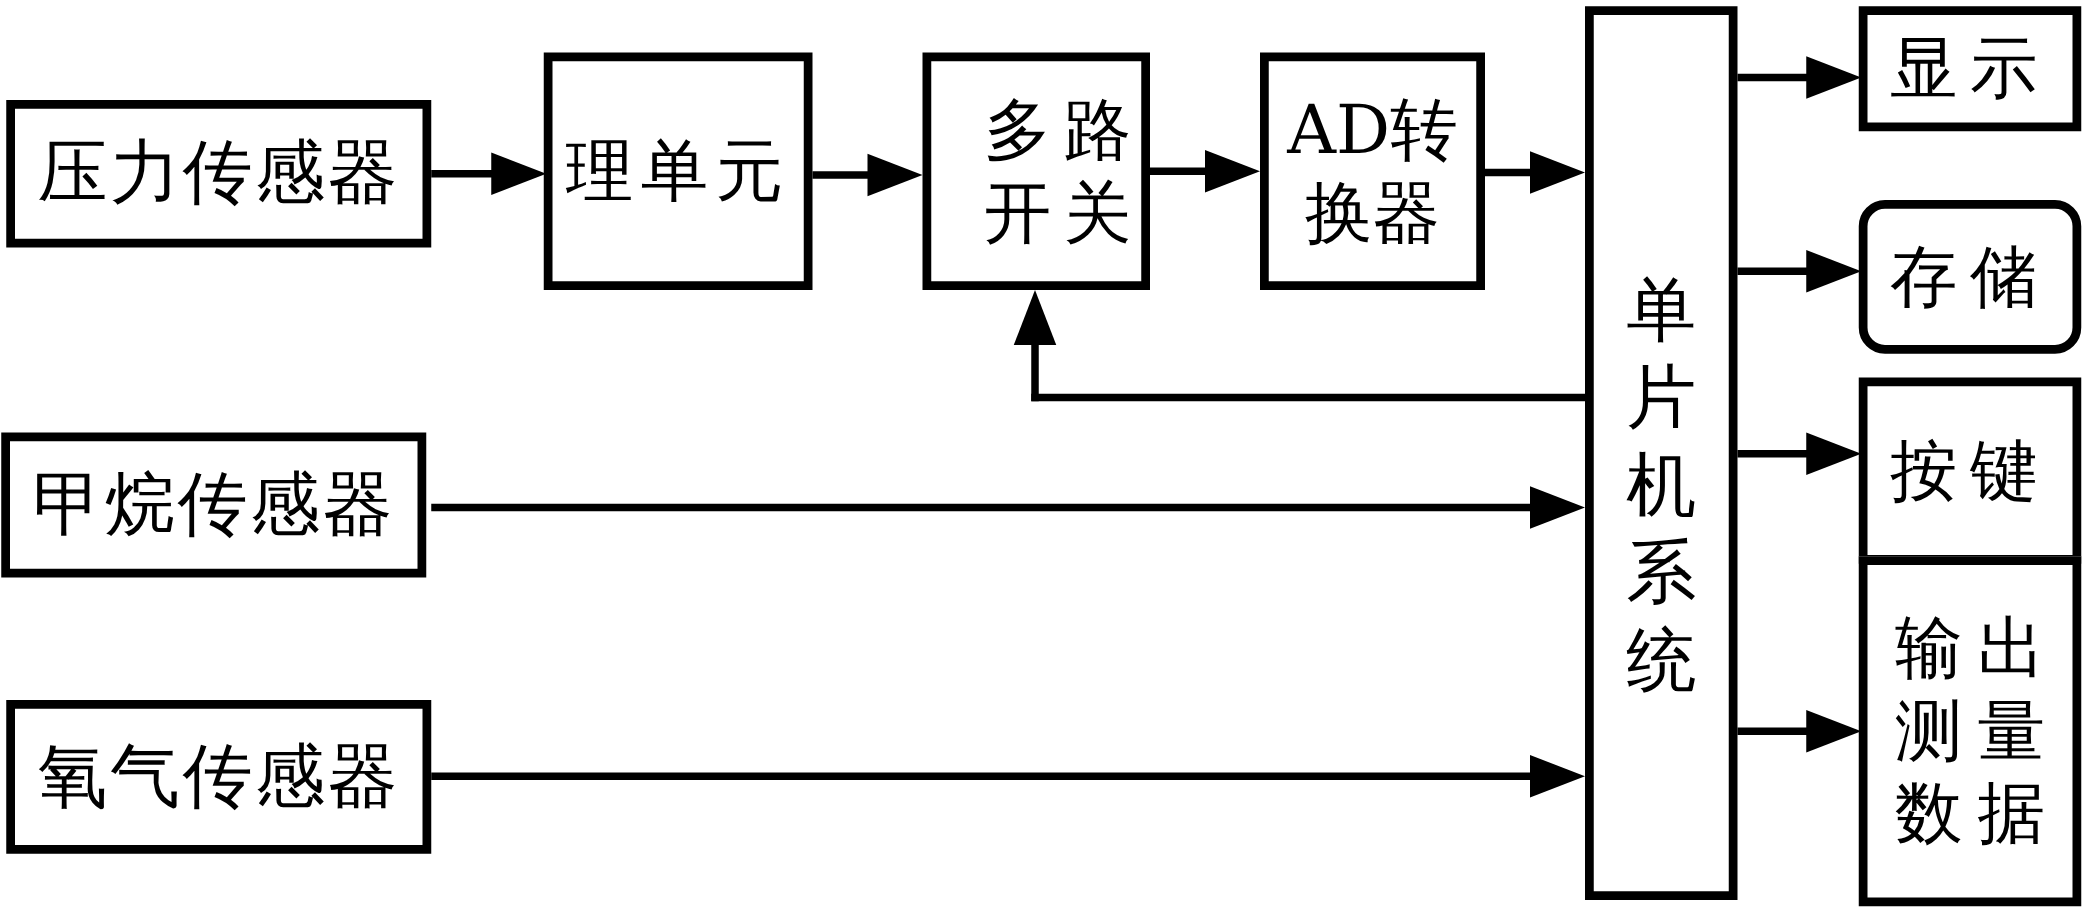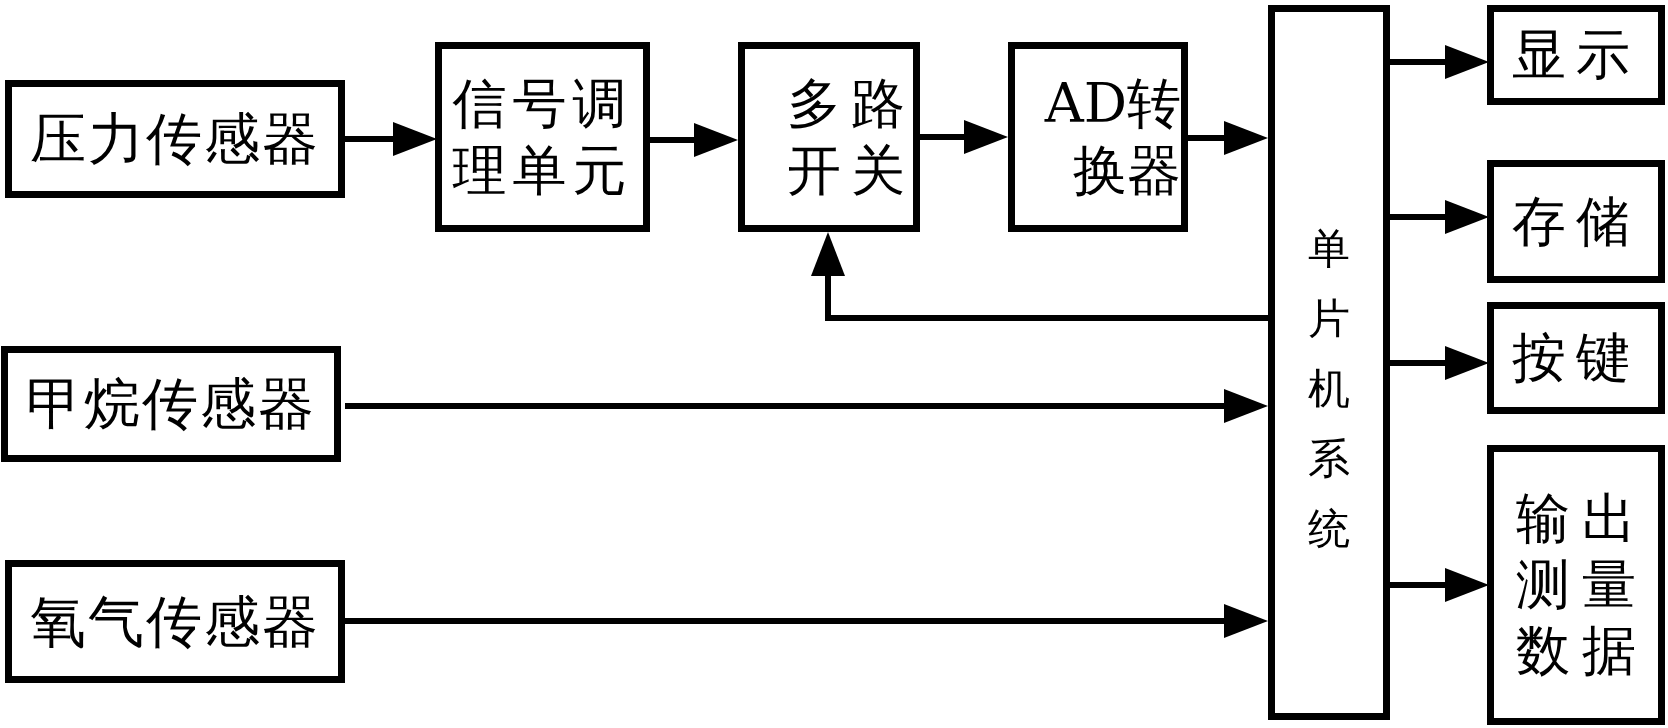--- a/index.html
+++ b/index.html
@@ -25,21 +25,21 @@
   }
   .lbl{display:block;}
   .fs56{font-size:56px;letter-spacing:2px;white-space:nowrap;}
   .fs54{font-size:54px;white-space:nowrap;}
   .ls6{letter-spacing:6px;}
   .ls10{letter-spacing:10px;}
   .wifi-line{display:block;font-size:54px;line-height:66px;white-space:nowrap;}
   .wifi-cjk{letter-spacing:12px;text-indent:12px;}
   .mcu-text{
     position:relative;top:26px;
-    font-size:42px;line-height:70px;
+    font-size:56px;line-height:70px;
     width:60px;
     word-break:break-all;
     letter-spacing:0;
   }
   .line{position:absolute;background:#000;}
   .arrow-right{
     position:absolute;width:0;height:0;
     border-top:17px solid transparent;
     border-bottom:17px solid transparent;
     border-left:44px solid #000;
@@ -48,40 +48,39 @@
     position:absolute;width:0;height:0;
     border-left:17px solid transparent;
     border-right:17px solid transparent;
     border-bottom:44px solid #000;
   }
 
   
   #n-pressure {left:5px;   top:80px;  width:340px; height:118px;}
   #n-signal   {left:435px; top:42px;  width:215px; height:190px;}
   #n-mux      {left:738px; top:42px;  width:182px; height:190px;padding-left:44px;}
-  #n-ad       {left:1008px;top:42px;  width:180px; height:190px;align-items:flex-end;}
+  #n-ad       {left:1008px;top:42px;  width:180px; height:190px;}
   #n-mcu      {left:1268px;top:5px;   width:122px; height:715px;}
   #n-display  {left:1487px;top:5px;   width:178px; height:100px;}
-  #n-storage  {left:1487px;top:160px; width:178px; height:123px;}
-  #n-keys     {left:1487px;top:302px; width:178px; height:112px;}
+  #n-storage  {left:1487px;top:160px; width:178px; height:123px;border-radius:21px;}
+  #n-keys     {left:1487px;top:302px; width:178px; height:149px;}
   #n-wifi     {left:1487px;top:445px; width:178px; height:280px;}
   #n-methane  {left:1px;   top:346px; width:340px; height:116px;}
   #n-oxygen   {left:5px;   top:560px; width:340px; height:123px;text-align:center;}
 </style>
 </head>
 <body>
 
 <div id="canvas">
 
   <div class="box" id="n-pressure">
     <span class="lbl fs56">压力传感器</span>
   </div>
 
   <div class="box" id="n-signal">
-    <span class="lbl fs54 ls6">信号调</span>
     <span class="lbl fs54 ls6">理单元</span>
   </div>
 
   <div class="box" id="n-mux">
     <span class="lbl fs54 ls10">多路</span>
     <span class="lbl fs54 ls10">开关</span>
   </div>
 
   <div class="box" id="n-ad">
     <span class="lbl fs54">AD转</span>

